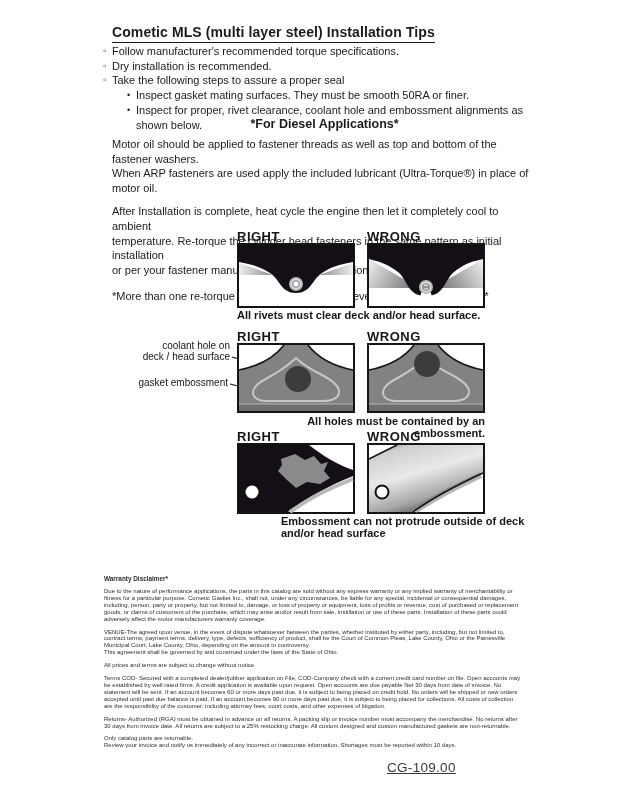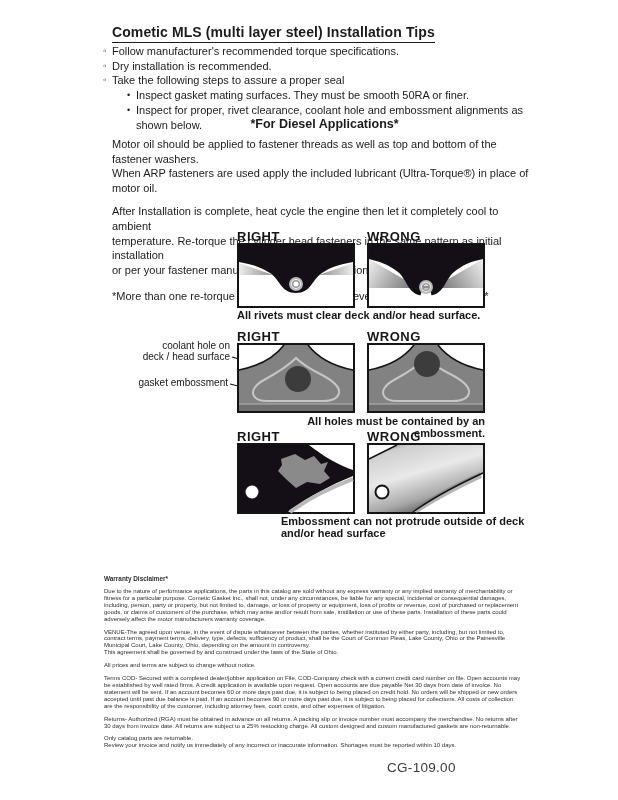--- a/index.html
+++ b/index.html
@@ -51,21 +51,21 @@
     color:#161616; white-space:pre-line;
   }
   .side-label.coolant { left:108px; top:12px; width:122px; }
   .side-label.emboss  { left:108px; top:49px; width:120px; }
   .leader-svg { position:absolute; left:0; top:0; pointer-events:none; }
   
   .disclaimer { position:absolute; left:104px; top:575px; width:418px; color:#2e2e2e; }
   .disclaimer h3 { margin:0 0 6px 0; font-size:6.4px; font-weight:700; }
   .disclaimer p { margin:0 0 6px 0; font-size:6px; line-height:6.9px; white-space:pre-line; }
   
-  .footer-code { position:absolute; left:387px; top:760px; font-size:13.5px; color:#3a3a3a; letter-spacing:0.3px; }
+  .footer-code { position:absolute; left:387px; top:760px; font-size:13.5px; color:#3a3a3a; letter-spacing:0.3px;text-decoration:underline; }
 </style>
 </head>
 <body>
 
 <div class="page">
 
   <div class="doc-title">Cometic MLS (multi layer steel) Installation Tips</div>
 
   <div class="tips">
     <div class="tip-row">

